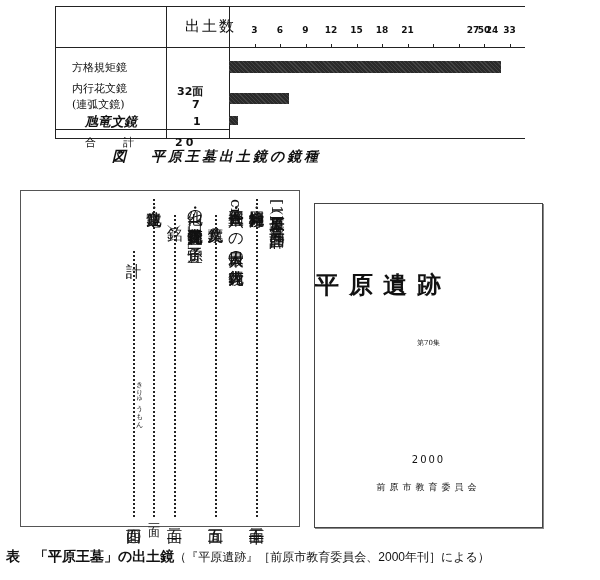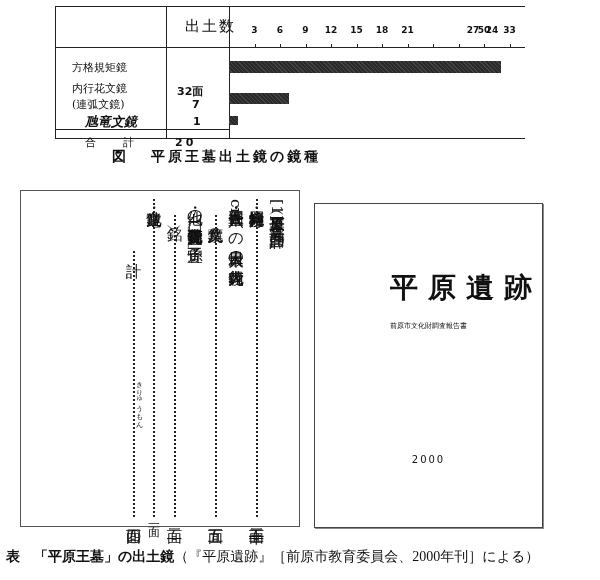--- a/index.html
+++ b/index.html
@@ -20,51 +20,51 @@
   .hdr.count { left:130px; }
   .cell { position:absolute; font-size:11px; line-height:16px; }
   .num { font-family:"DejaVu Sans", sans-serif; font-weight:bold; }
   .hand { font-family:"DejaVu Serif", serif; font-weight:bold; font-style:italic; font-size:13px; }
   .tick { position:absolute; top:18px; font-size:9px; font-family:"DejaVu Sans", sans-serif;
           font-weight:bold; transform:translateX(-50%); }
   .tickmark { position:absolute; top:37px; width:1px; height:3px; background:#222; }
   .bar { position:absolute; left:174px; background:#333;
          background-image:repeating-linear-gradient(45deg,#2a2a2a 0 2px,#444 2px 3px); }
   .fig-caption { position:absolute; left:112px; top:148px; font-size:14px; font-weight:bold;
-                 letter-spacing:3px; }
+                 font-style:italic; letter-spacing:3px; }
   .fig-caption .fig { margin-right:22px; }
 
   
   .vbox { position:absolute; left:20px; top:190px; width:278px; height:335px;
           border:1px solid #555; }
   .vtext { position:absolute; top:8px; right:12px; height:318px;
            writing-mode:vertical-rl; font-size:15.5px; line-height:20.5px;
            font-family:"DejaVu Serif", serif; }
   .vline { display:block; }
   .dots { display:inline-block; flex:1; }
   .vfill { display:flex; }
   .ruby { font-size:7px; }
 
   
   .cover { position:absolute; left:314px; top:203px; width:227px; height:323px;
            border:1px solid #444; background:#fff; box-shadow:1px 1px 0 #888; }
-  .cover-title { position:absolute; top:65px; left:0; right:0; text-align:right;
-                 font-size:28px; letter-spacing:10px; font-weight:bold; }
+  .cover-title { position:absolute; top:65px; left:0; right:0; text-align:left;
+                 font-size:24px; letter-spacing:10px; font-weight:bold; }
   .cover-series { position:absolute; top:117px; left:0; right:0; text-align:center; font-size:7px; }
   .cover-vol { position:absolute; top:134px; left:0; right:0; text-align:center; font-size:7px; }
   .cover-year { position:absolute; top:250px; left:0; right:0; text-align:center; font-size:10px;
                 letter-spacing:2px; font-family:"DejaVu Sans", sans-serif; }
   .cover-pub { position:absolute; top:277px; left:0; right:0; text-align:center; font-size:9px;
                letter-spacing:4px; }
 
   
   .caption { position:absolute; left:6px; top:548px; font-size:14px; white-space:nowrap; }
   .caption .label { font-family:"DejaVu Sans", sans-serif; font-weight:bold; margin-right:14px; }
   .caption .main { font-family:"DejaVu Sans", sans-serif; font-weight:bold; }
-  .caption .src { font-family:Liberation Serif, serif; font-size:14px; }
+  .caption .src { font-family:Liberation Sans, sans-serif; font-size:12px; }
 </style>
 </head>
 <body>
 
 <div class="top-table">
   <div class="col col-type"></div>
   <div class="col col-count"></div>
   <div class="col col-chart"></div>
   <div class="hdr-line"></div>
   <div class="total-line"></div>
@@ -149,19 +149,20 @@
         <span style="padding-top:52px">計</span>
         <span class="dots" style="border-right:2px dotted #222;margin:0 9px;"></span>
         <span>四〇面</span>
       </span>
   </div>
   <span class="ruby" style="position:absolute;left:113px;top:185px;writing-mode:vertical-rl;">きりゅうもん</span>
 </div>
 
 <div class="cover">
   <div class="cover-title">平原遺跡</div>
-  <div class="cover-series">前原市文化財調査報告書</div>
+  <div class="cover-vol">第70集</div>
   <div class="cover-year">2000</div>
+  <div class="cover-pub">前原市教育委員会</div>
 </div>
 
 <div class="caption">
   <span class="label">表</span><span class="main">「平原王墓」の出土鏡</span><span class="src">（『平原遺跡』［前原市教育委員会、2000年刊］による）</span>
 </div>
 
 </body></html>

